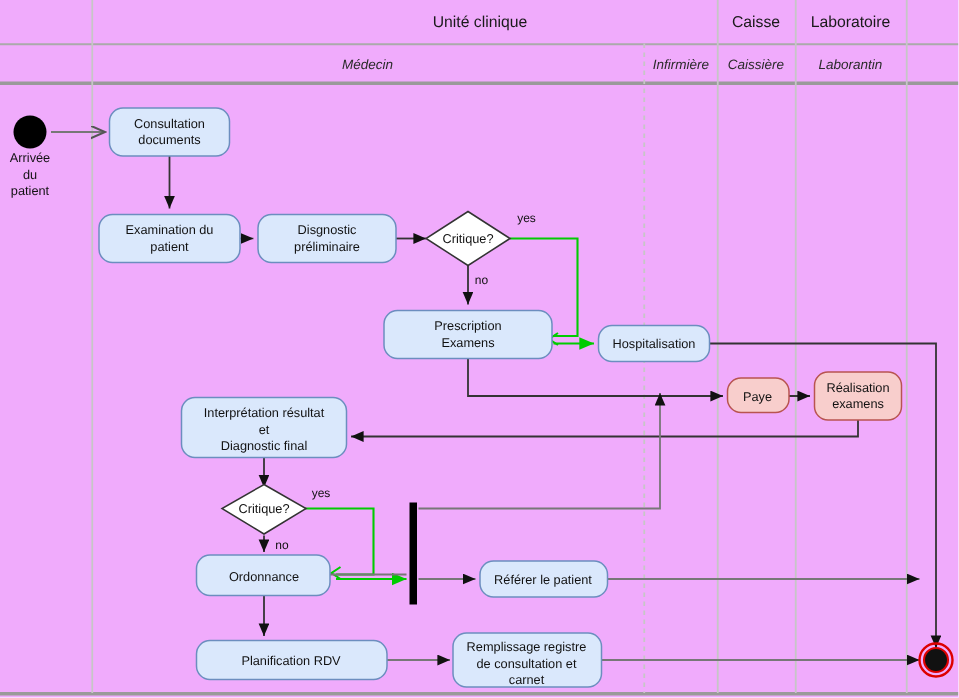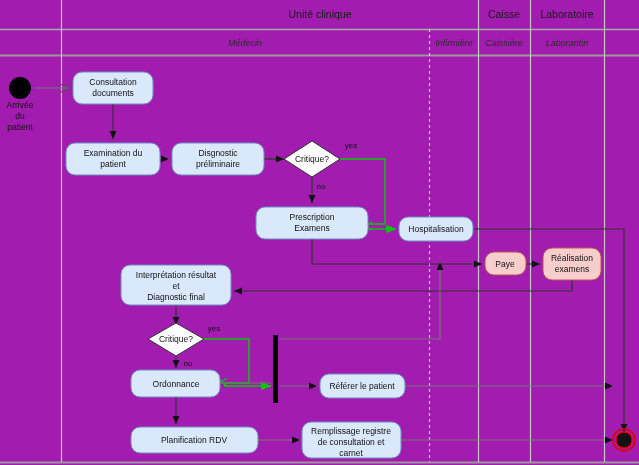--- a/index.html
+++ b/index.html
@@ -7,21 +7,21 @@
     padding: 0;
     background: #ffffff;
   }
   body {
     font-family: "Liberation Sans", sans-serif;
   }
   #canvas {
     position: relative;
     width: 639px;
     height: 465px;
-    background: #a21caf;
+    background: #f0abfc;
     overflow: hidden;
     text-decoration: underline;
   }
   #diagram-svg {
     position: absolute;
     left: 0;
     top: 0;
     width: 639px;
     height: 465px;
   }

